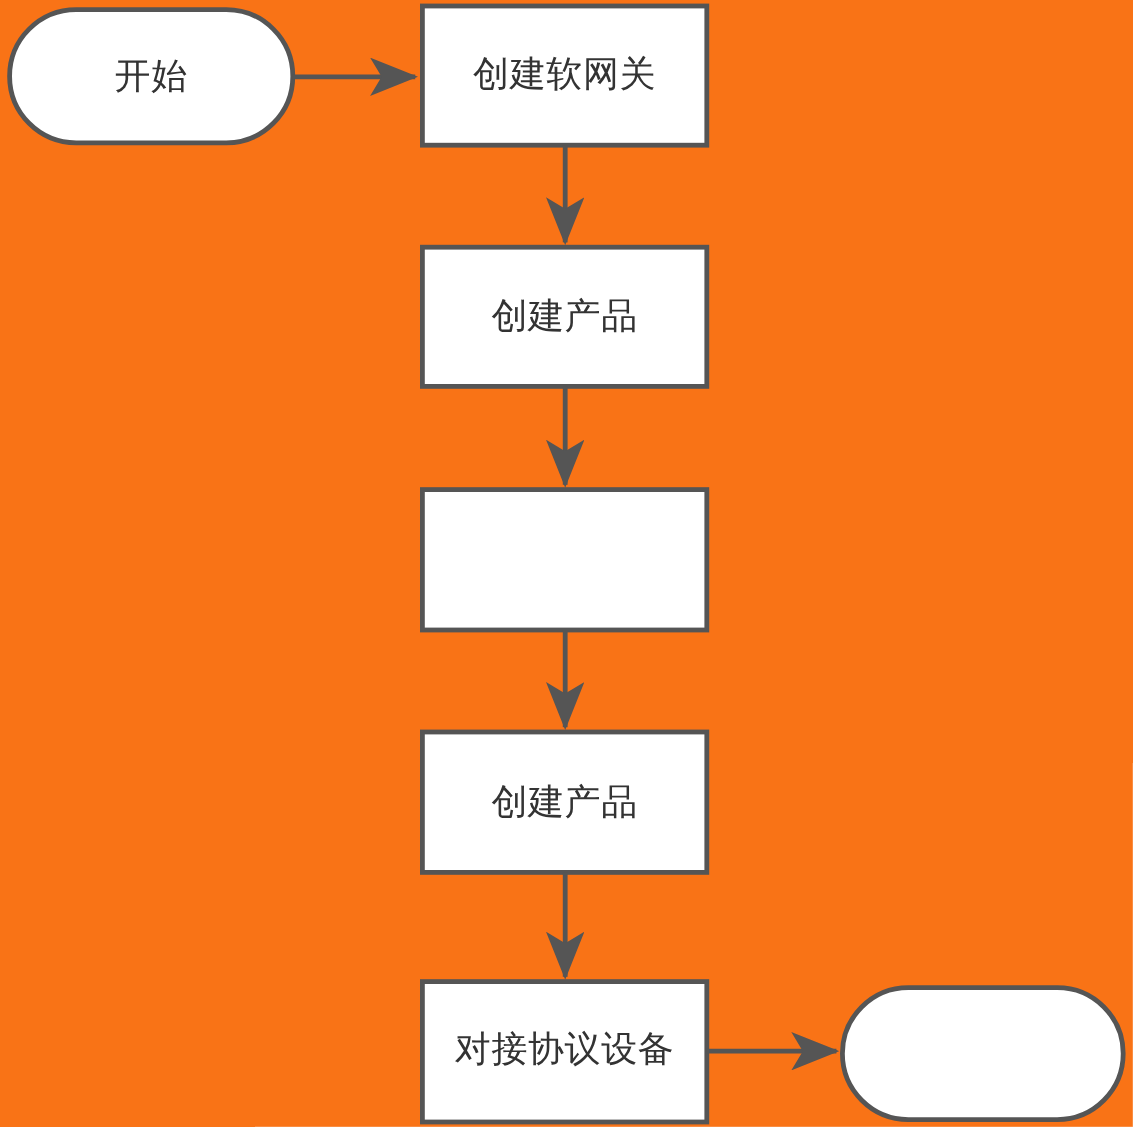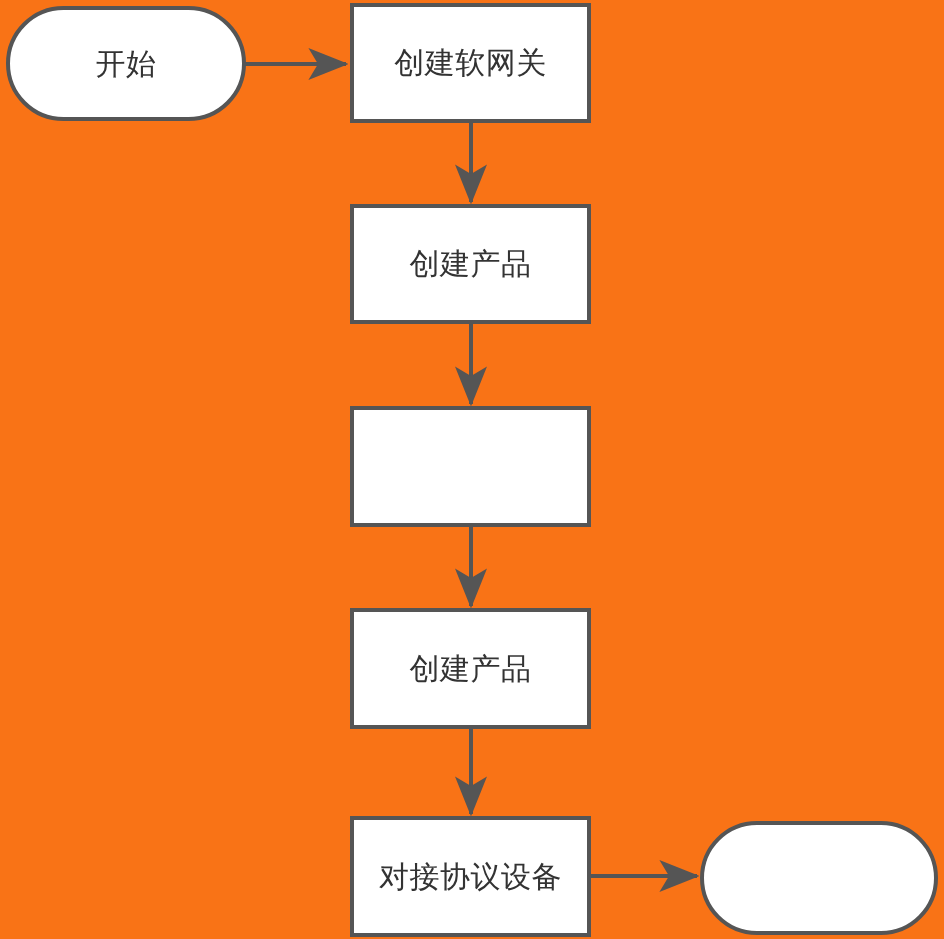--- a/index.html
+++ b/index.html
@@ -86,16 +86,16 @@
 
   <div class="node-label" style="left:8px; top:8px; width:236px; height:111px;">开始</div>
 
   <div class="node-label" style="left:352px; top:5px; width:237px; height:116px;">创建软网关</div>
 
   <div class="node-label" style="left:352px; top:206px; width:237px; height:116px;">创建产品</div>
 
 
   <div class="node-label" style="left:352px; top:610px; width:237px; height:117px;">创建产品</div>
 
-  <div class="node-label" style="left:352px; top:818px; width:237px; height:117px;">对接协议设备</div>
+  <div class="node-label" style="left:352px; top:818px; width:237px; height:117px;font-family:Liberation Mono, monospace;">对接协议设备</div>
 
 
 </div>
 
 </body></html>

